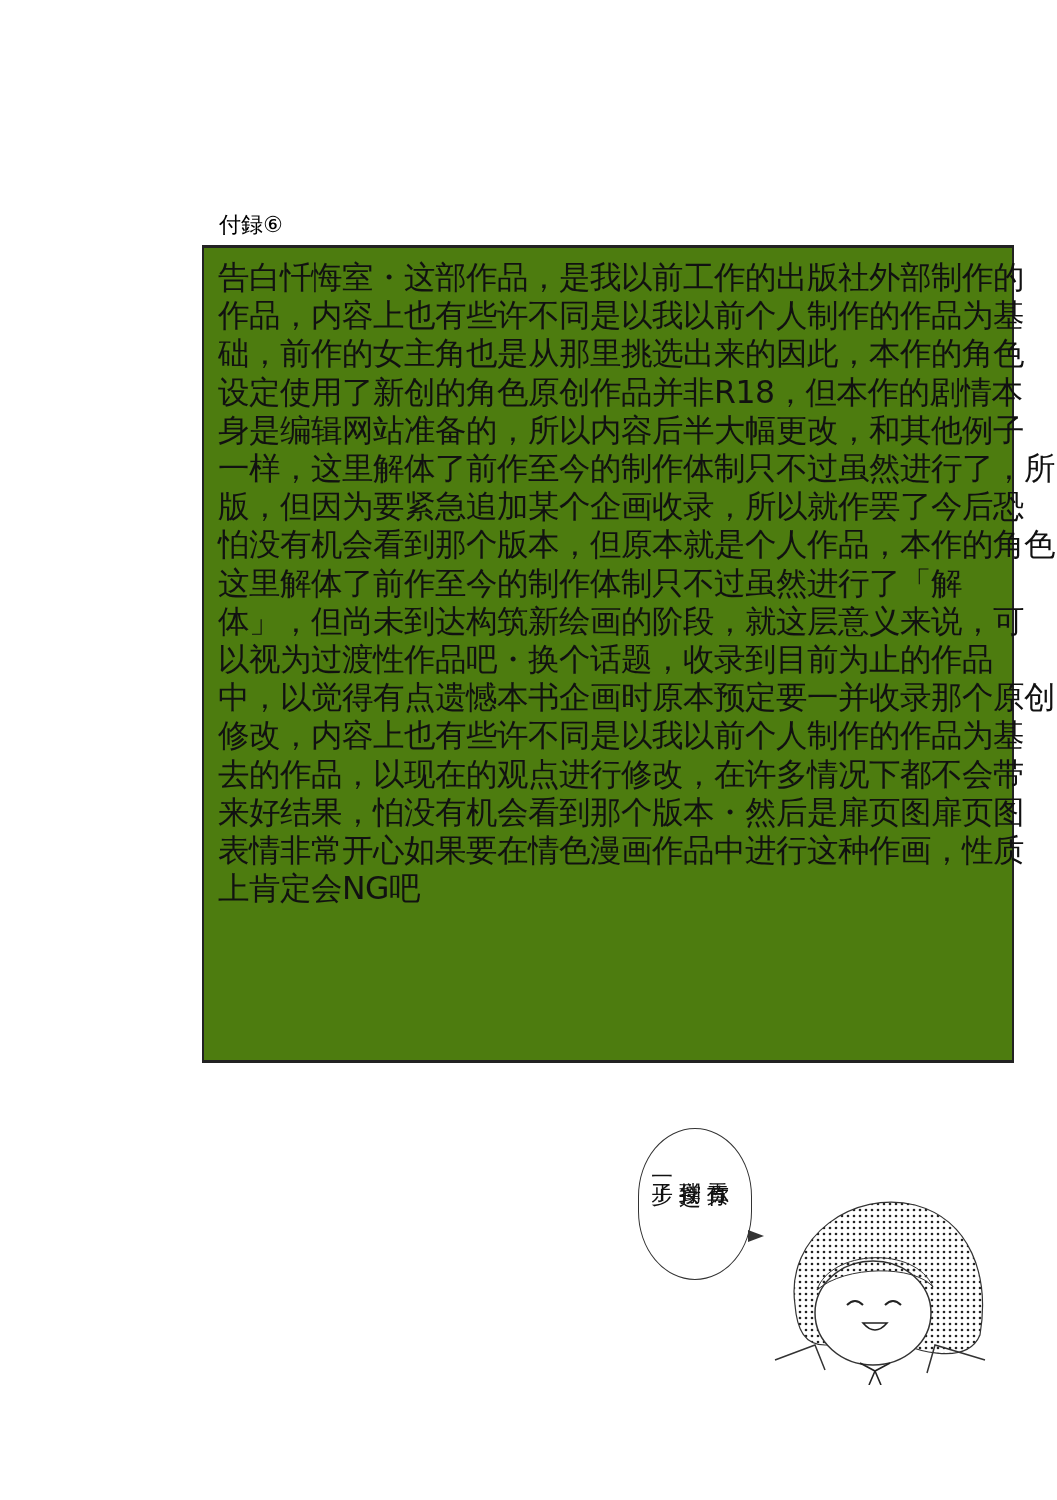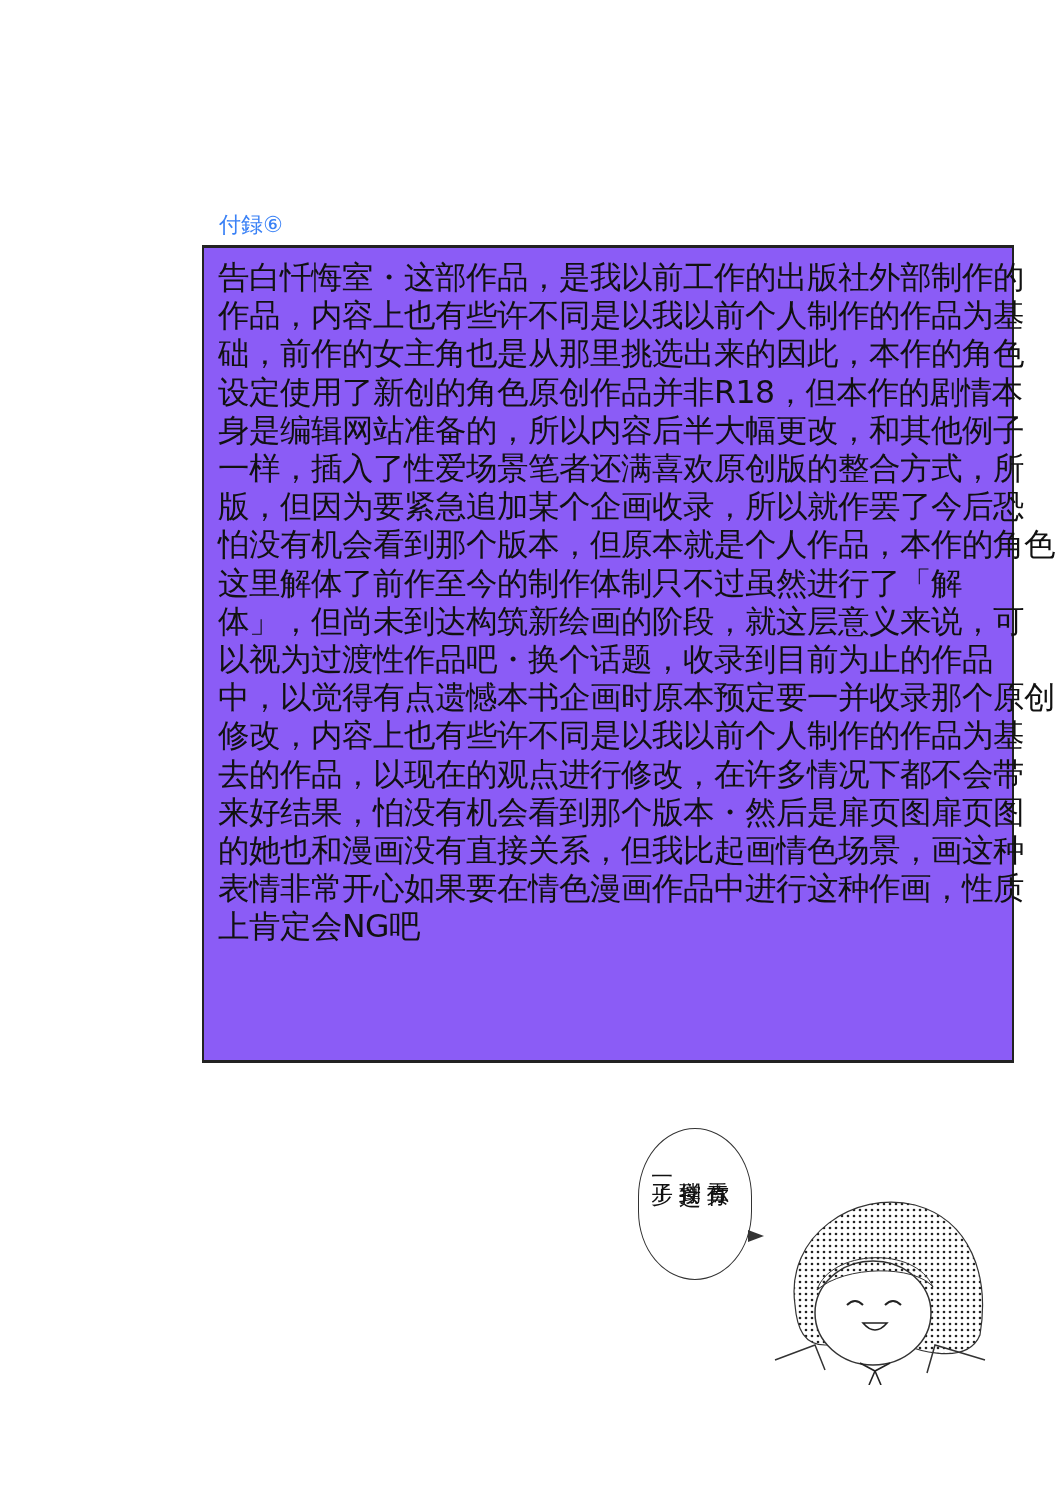--- a/index.html
+++ b/index.html
@@ -1,20 +1,20 @@
 <!DOCTYPE html>
 <html><head>
 <meta charset="utf-8">
 <style>
   html, body { margin:0; padding:0; background:#ffffff; }
   body { width:1057px; height:1500px; position:relative; overflow:hidden;
          font-family:"DejaVu Sans", "Liberation Sans", sans-serif; color:#111; }
-  .appendix-label { position:absolute; left:219px; top:210px; font-size:22px; color:#3b82f6; }
+  .appendix-label { position:absolute; left:219px; top:210px; font-size:22px; color:#000000; }
   .text-box { position:absolute; left:202px; top:245px; width:812px; height:818px;
-              border:2px solid #222; box-sizing:border-box; background:#8b5cf6;
+              border:2px solid #222; box-sizing:border-box; background:#4d7c0f;
               border-top-width:3px; border-bottom-width:3px;text-decoration:underline; }
   .box-lines { position:absolute; left:14px; top:10px; width:745px; }
   .box-line { font-size:31.5px; line-height:38.2px; white-space:nowrap; letter-spacing:-0.5px; color:#111; }
   .bubble { position:absolute; left:638px; top:1128px; width:112px; height:150px;
             border:1.5px solid #333; border-radius:50% / 45%; background:#fff; }
   .bubble-tail { position:absolute; left:748px; top:1230px; width:0; height:0;
                  border-left:16px solid #333; border-top:6px solid transparent; border-bottom:6px solid transparent; }
   .bubble-cols { position:absolute; left:10px; top:36px; display:flex; flex-direction:row-reverse; gap:2px; }
   .bubble-col { writing-mode:vertical-rl; font-size:22px; line-height:26px; letter-spacing:1px; color:#111; }
   .character { position:absolute; left:755px; top:1195px; width:250px; height:190px; }
@@ -24,31 +24,30 @@
 
 <div class="appendix-label">付録⑥</div>
 
 <div class="text-box">
   <div class="box-lines">
     <div class="box-line">告白忏悔室・这部作品，是我以前工作的出版社外部制作的</div>
     <div class="box-line">作品，内容上也有些许不同是以我以前个人制作的作品为基</div>
     <div class="box-line">础，前作的女主角也是从那里挑选出来的因此，本作的角色</div>
     <div class="box-line">设定使用了新创的角色原创作品并非R18，但本作的剧情本</div>
     <div class="box-line">身是编辑网站准备的，所以内容后半大幅更改，和其他例子</div>
-    <div class="box-line">一样，插入了性爱场景笔者还满喜欢原创版的整合方式，所</div>
+    <div class="box-line">一样，这里解体了前作至今的制作体制只不过虽然进行了，所</div>
     <div class="box-line">版，但因为要紧急追加某个企画收录，所以就作罢了今后恐</div>
     <div class="box-line">怕没有机会看到那个版本，但原本就是个人作品，本作的角色</div>
     <div class="box-line">这里解体了前作至今的制作体制只不过虽然进行了「解</div>
     <div class="box-line">体」，但尚未到达构筑新绘画的阶段，就这层意义来说，可</div>
     <div class="box-line">以视为过渡性作品吧・换个话题，收录到目前为止的作品</div>
     <div class="box-line">中，以觉得有点遗憾本书企画时原本预定要一并收录那个原创</div>
     <div class="box-line">修改，内容上也有些许不同是以我以前个人制作的作品为基</div>
     <div class="box-line">去的作品，以现在的观点进行修改，在许多情况下都不会带</div>
     <div class="box-line">来好结果，怕没有机会看到那个版本・然后是扉页图扉页图</div>
-    <div class="box-line">的她也和漫画没有直接关系，但我比起画情色场景，画这种</div>
     <div class="box-line">表情非常开心如果要在情色漫画作品中进行这种作画，性质</div>
     <div class="box-line">上肯定会NG吧</div>
   </div>
 </div>
 
 <div class="bubble">
   <div class="bubble-cols">
     <div class="bubble-col">真亏你</div>
     <div class="bubble-col">撑到这</div>
     <div class="bubble-col">一步了</div>

